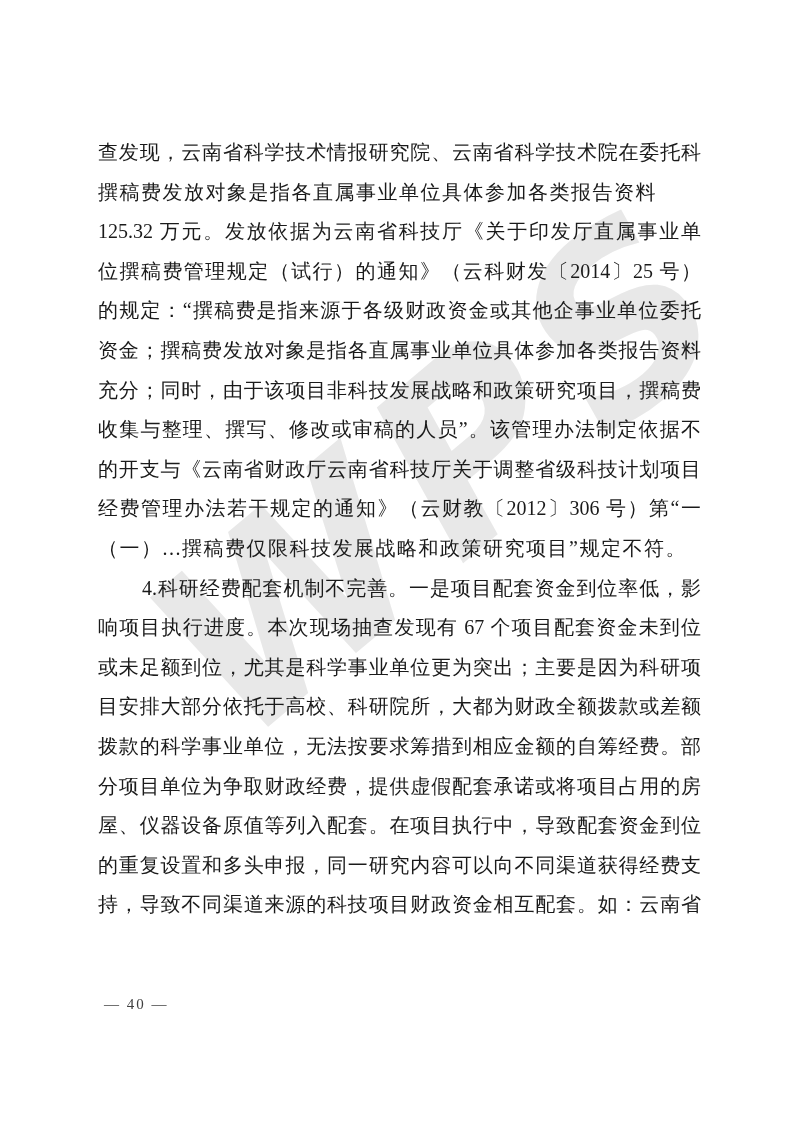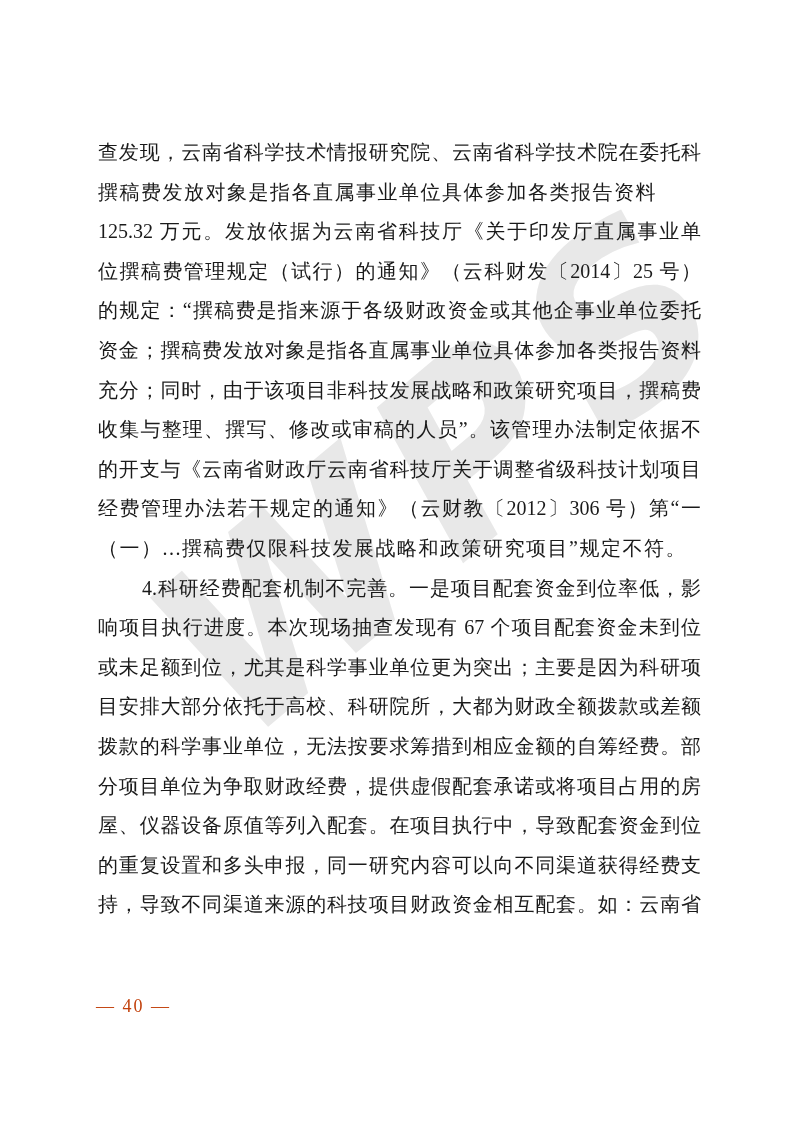--- a/index.html
+++ b/index.html
@@ -57,26 +57,26 @@
     text-align: justify;
     text-align-last: justify;
     text-justify: inter-character;
     overflow: hidden;
   }
   .line.ind {
     text-indent: 44px;
   }
   .footer-pagenum {
     position: absolute;
-    left: 96px;
+    left: 104px;
     top: 996px;
     z-index: 1;
-    font-size: 18px;
+    font-size: 15px;
     letter-spacing: 2px;
-    color: #c2410c;
+    color: #404040;
   }
 </style>
 </head>
 <body>
 
 <div class="page">
   <div class="watermark" style="color: rgb(232, 232, 232);">WPS</div>
 
   <div class="text-block" id="text-block">
       <div class="line j">查发现，云南省科学技术情报研究院、云南省科学技术院在委托科</div>

